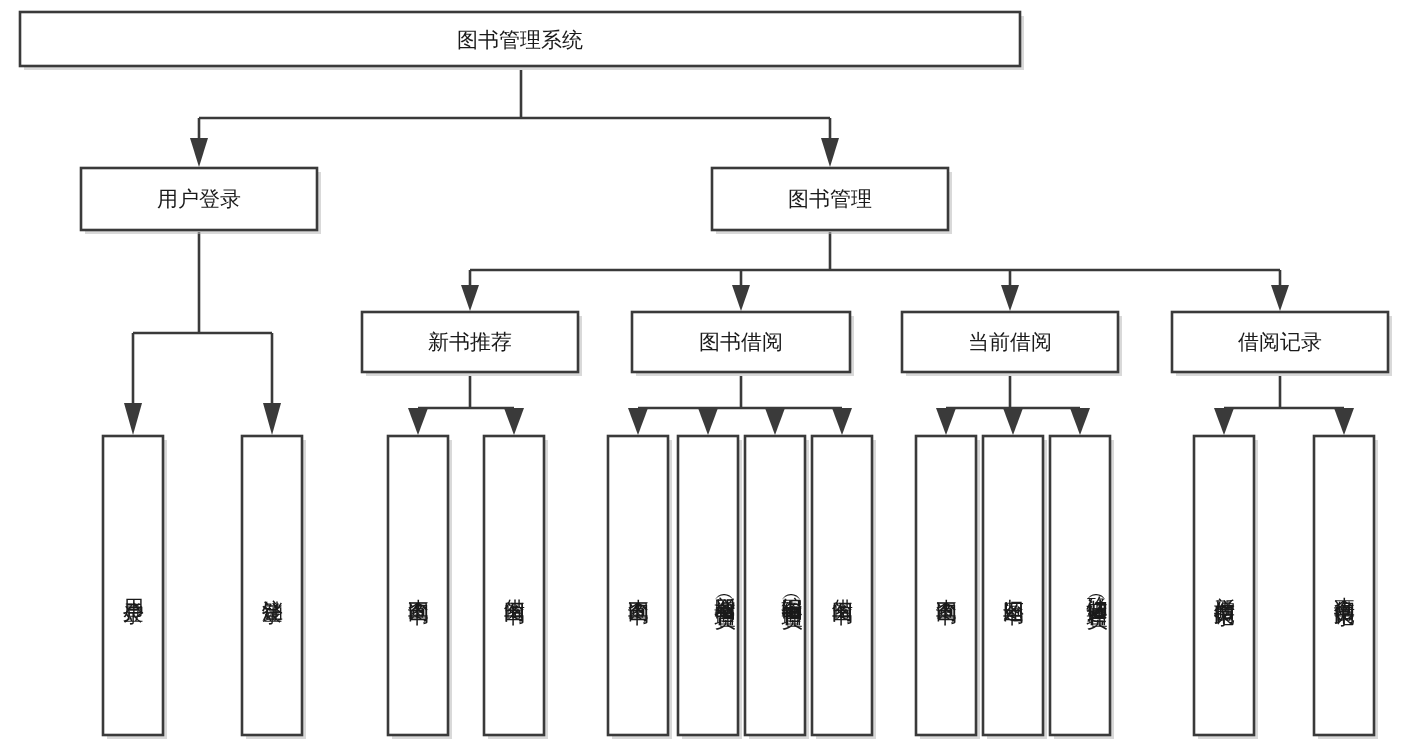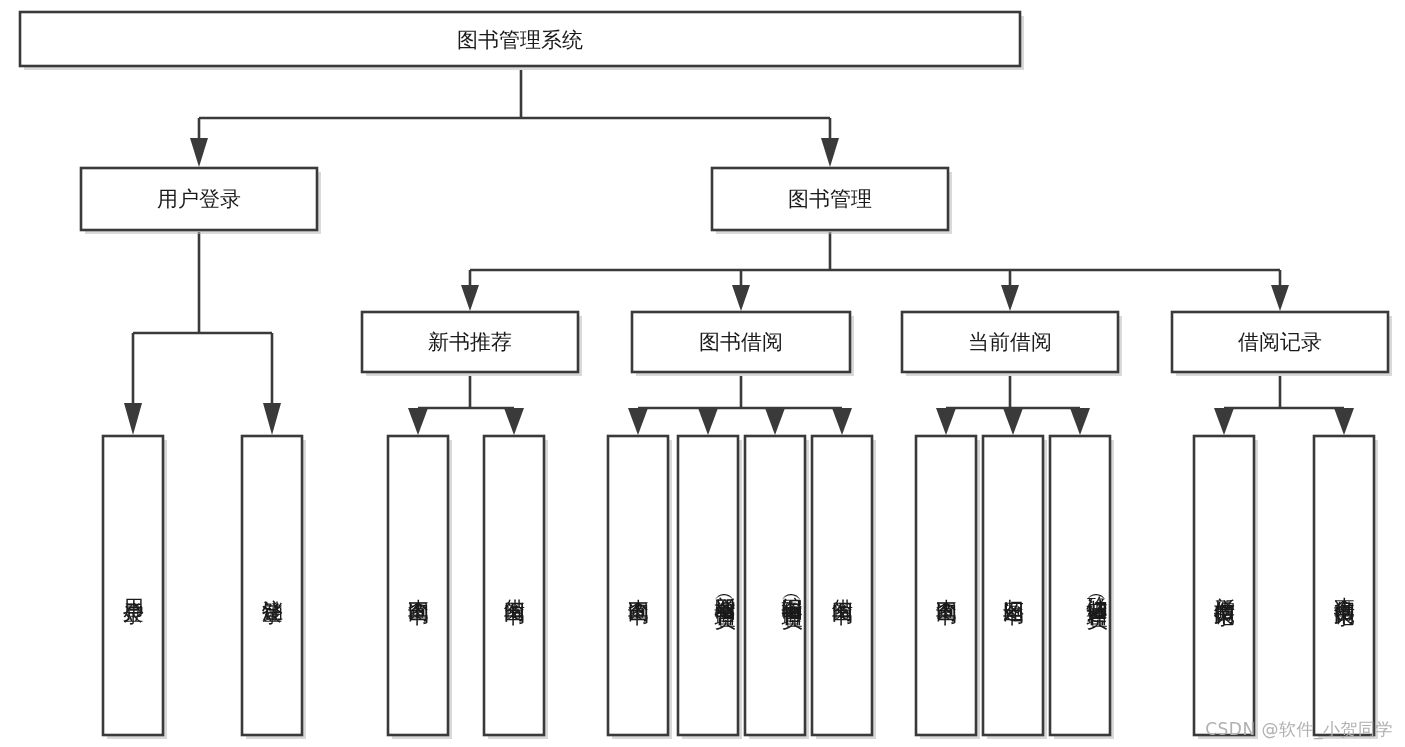--- a/index.html
+++ b/index.html
@@ -269,21 +269,20 @@
     <g>
       <rect class="node-shadow" x="1318" y="440" width="60" height="299"></rect>
       <rect class="node-box" x="1314" y="436" width="60" height="299"></rect>
       <foreignObject x="1314" y="436" width="60" height="299">
         <div xmlns="http://www.w3.org/1999/xhtml" class="vtext">查询借阅记录</div>
       </foreignObject>
     </g>
 
   </svg>
 
-  <div class="watermark">CSDN @软件_小贺同学</div>
 </div>
 
 <style>
   
   .vtext {
     width: 60px;
     height: 299px;
     box-sizing: border-box;
     display: flex;
     align-items: center;

